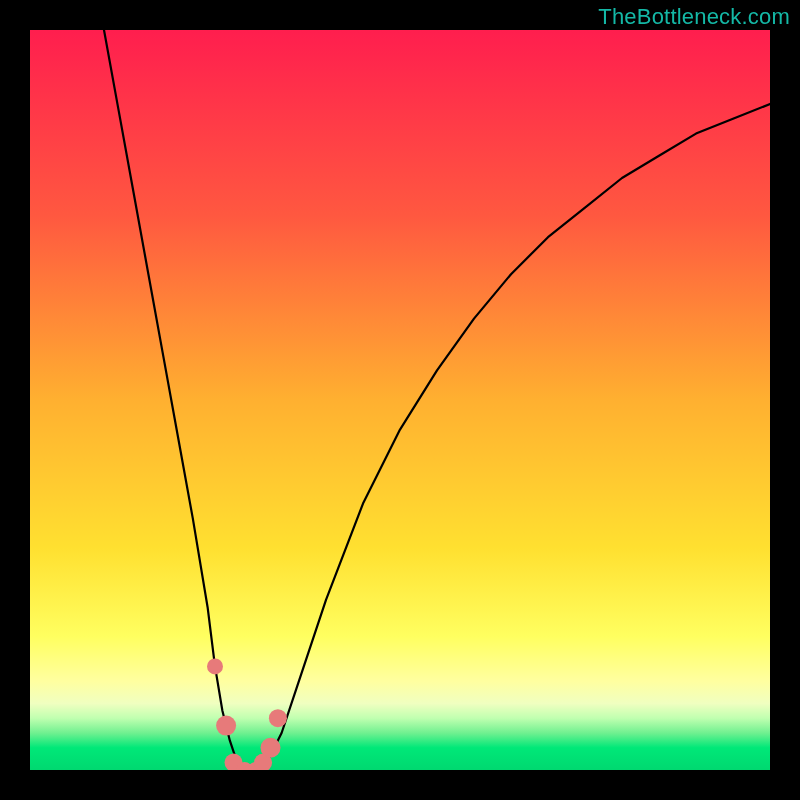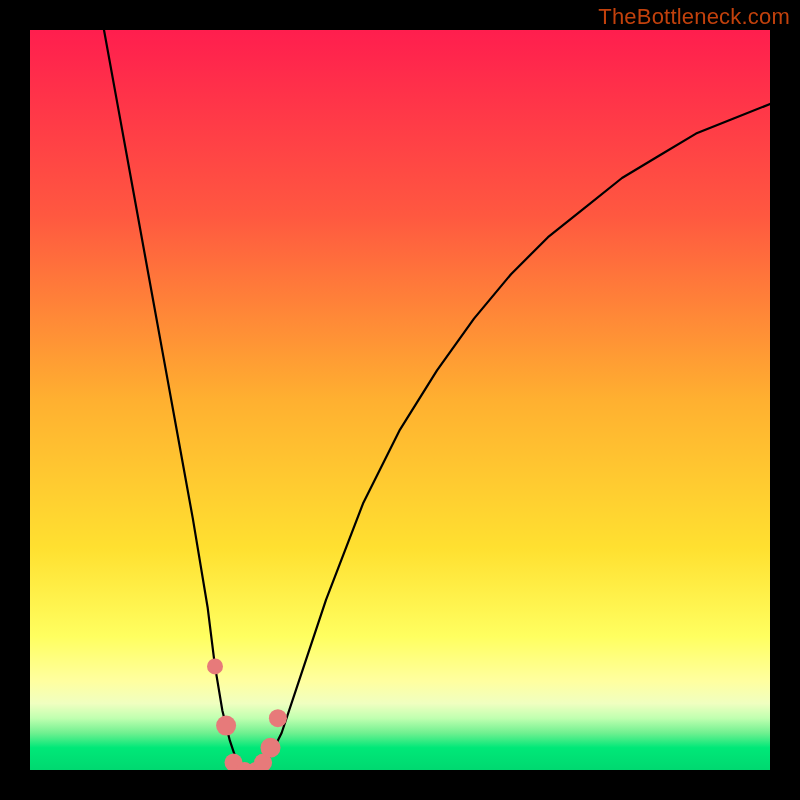--- a/index.html
+++ b/index.html
@@ -38,21 +38,21 @@
     );
   }
   svg.curve {
     position: absolute;
     inset: 0;
   }
   .watermark {
     position: absolute;
     top: 4px;
     right: 10px;
-    color: #c2410c;
+    color: #14b8a6;
     font-size: 22px;
     letter-spacing: 0.2px;
     user-select: none;
   }
 </style>
 </head>
 <body>
 
 <div class="watermark">TheBottleneck.com</div>
 

